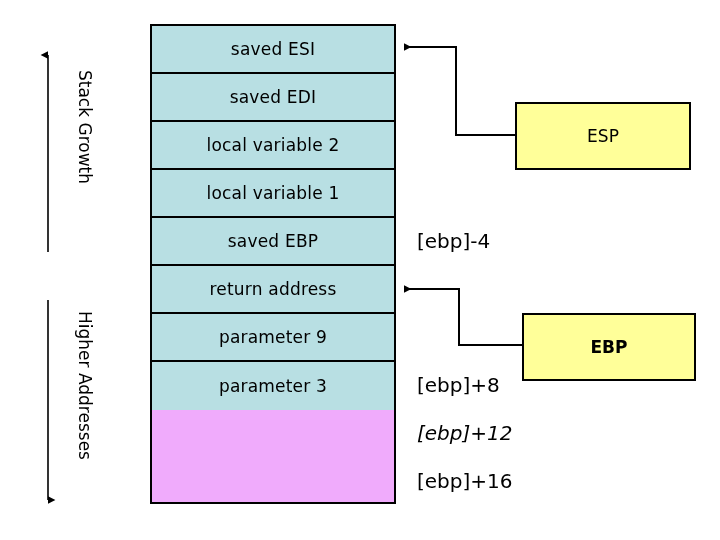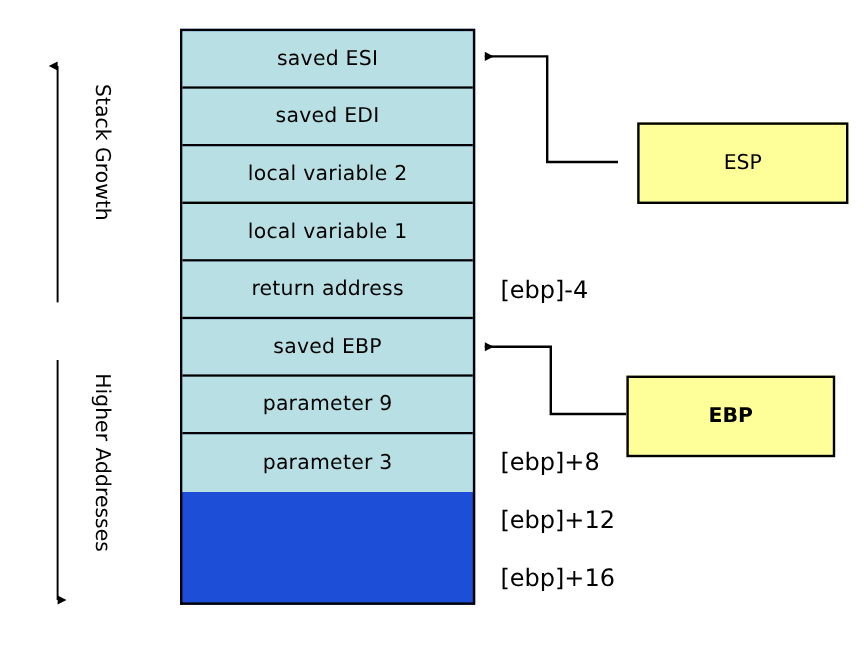--- a/index.html
+++ b/index.html
@@ -19,21 +19,21 @@
 
   
   .stack {
     position: absolute;
     left: 150px;
     top: 24px;
     width: 246px;
     height: 480px;
     border: 2px solid #000000;
     box-sizing: border-box;
-    background: #1d4ed8;
+    background: #f0abfc;
   }
   .stack-row {
     height: 48px;
     box-sizing: border-box;
     border-bottom: 2px solid #000000;
     background: #b8dfe3;
     display: flex;
     align-items: center;
     justify-content: center;
   }
@@ -72,21 +72,20 @@
     font-size: 17px;
     color: #000000;
     white-space: nowrap;
     line-height: 1;
   }
   #reg-esp {
     left: 515px;
     top: 102px;
     width: 176px;
     height: 68px;
-    margin-left: 16px;
   }
   #reg-ebp {
     left: 522px;
     top: 313px;
     width: 174px;
     height: 68px;
     font-weight: bold;
   }
 
   
@@ -160,36 +159,36 @@
     <div class="stack-row">
       <span class="stack-row-label">saved EDI</span>
     </div>
     <div class="stack-row">
       <span class="stack-row-label">local variable 2</span>
     </div>
     <div class="stack-row">
       <span class="stack-row-label">local variable 1</span>
     </div>
     <div class="stack-row">
-      <span class="stack-row-label">return address</span>
+      <span class="stack-row-label">saved EBP</span>
     </div>
     <div class="stack-row">
-      <span class="stack-row-label">saved EBP</span>
+      <span class="stack-row-label">return address</span>
     </div>
     <div class="stack-row">
       <span class="stack-row-label">parameter 9</span>
     </div>
     <div class="stack-row">
       <span class="stack-row-label">parameter 3</span>
     </div>
   </div>
 
   <div class="offset-label" style="top:231px;">[ebp]-4</div>
   <div class="offset-label" style="top:375px;">[ebp]+8</div>
-  <div class="offset-label" style="top:423px;">[ebp]+12</div>
+  <div class="offset-label" style="top:423px;font-style:italic;">[ebp]+12</div>
   <div class="offset-label" style="top:471px;">[ebp]+16</div>
 
   <div class="reg-box" id="reg-esp">
     <span class="reg-box-label">ESP</span>
   </div>
   <div class="reg-box" id="reg-ebp">
     <span class="reg-box-label">EBP</span>
   </div>
 
 </div>

